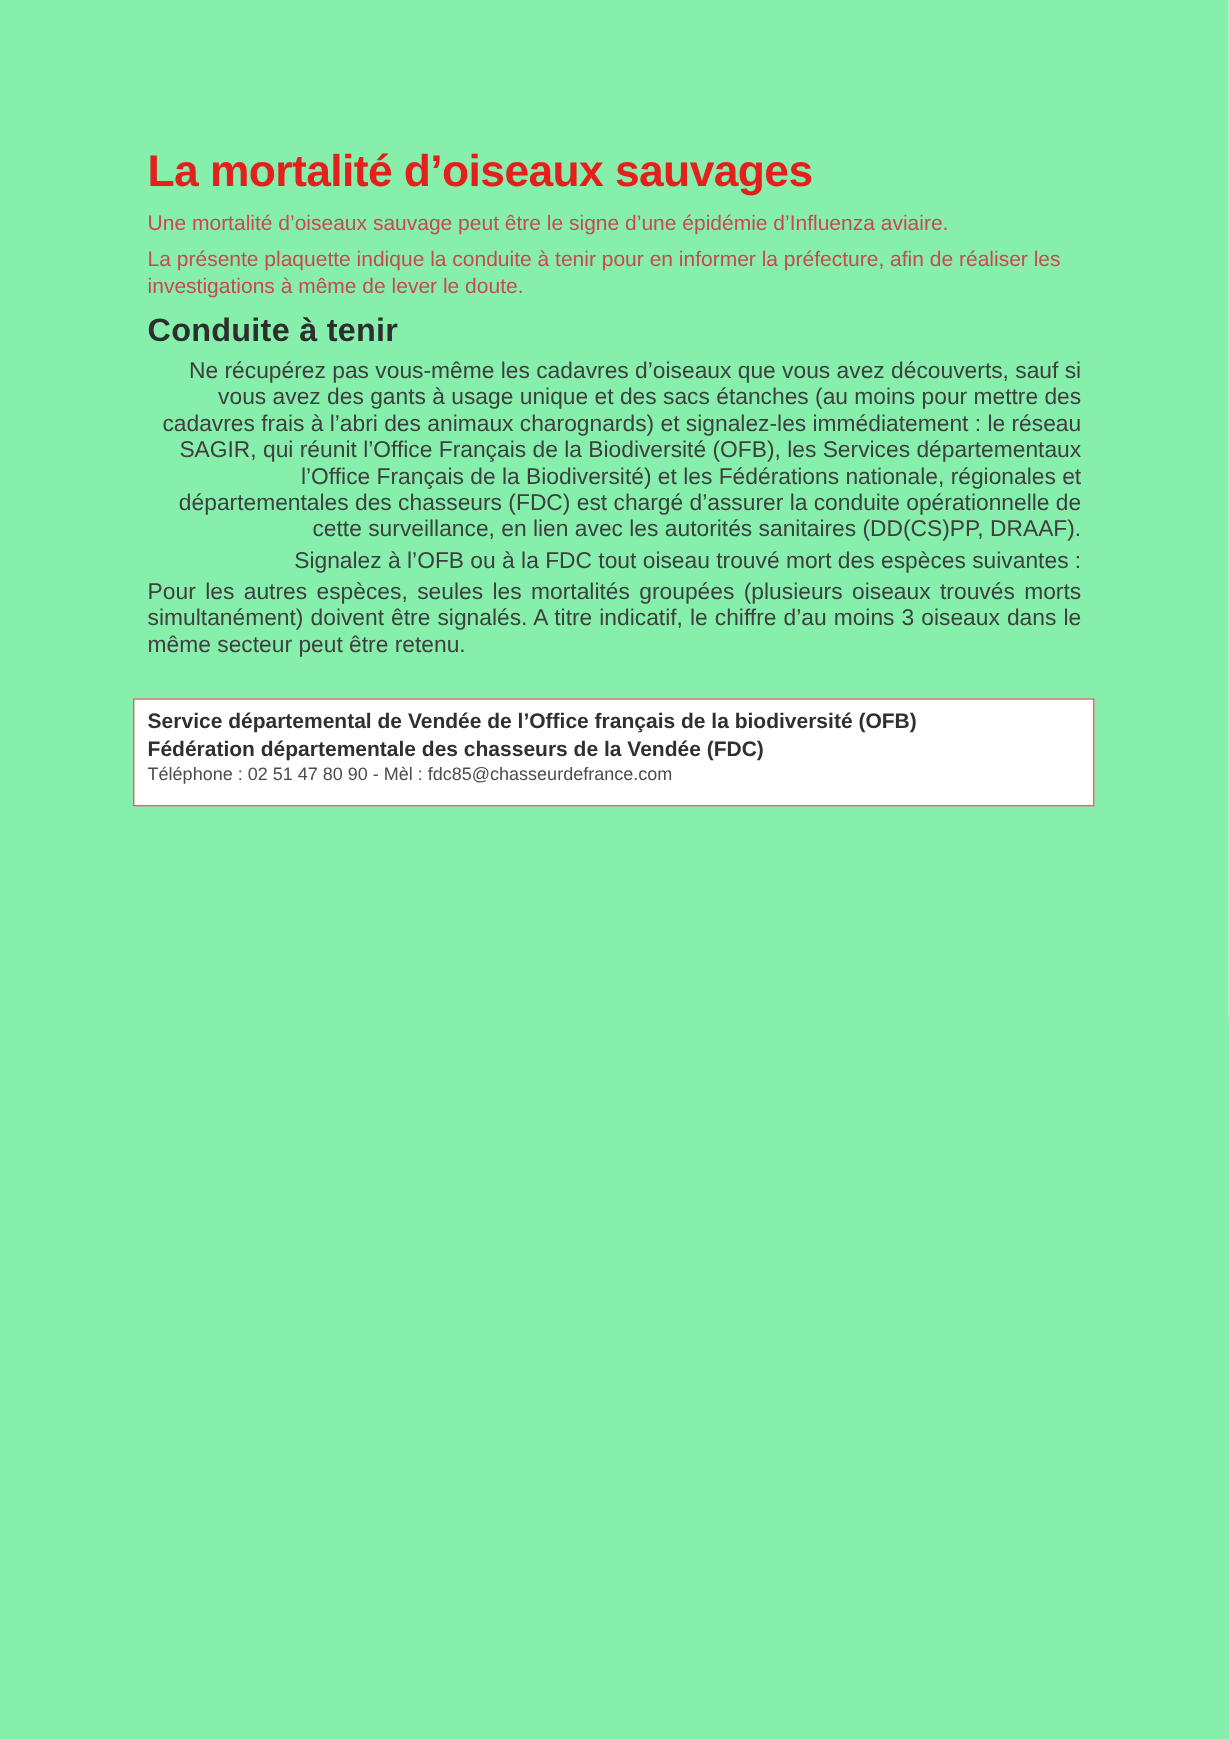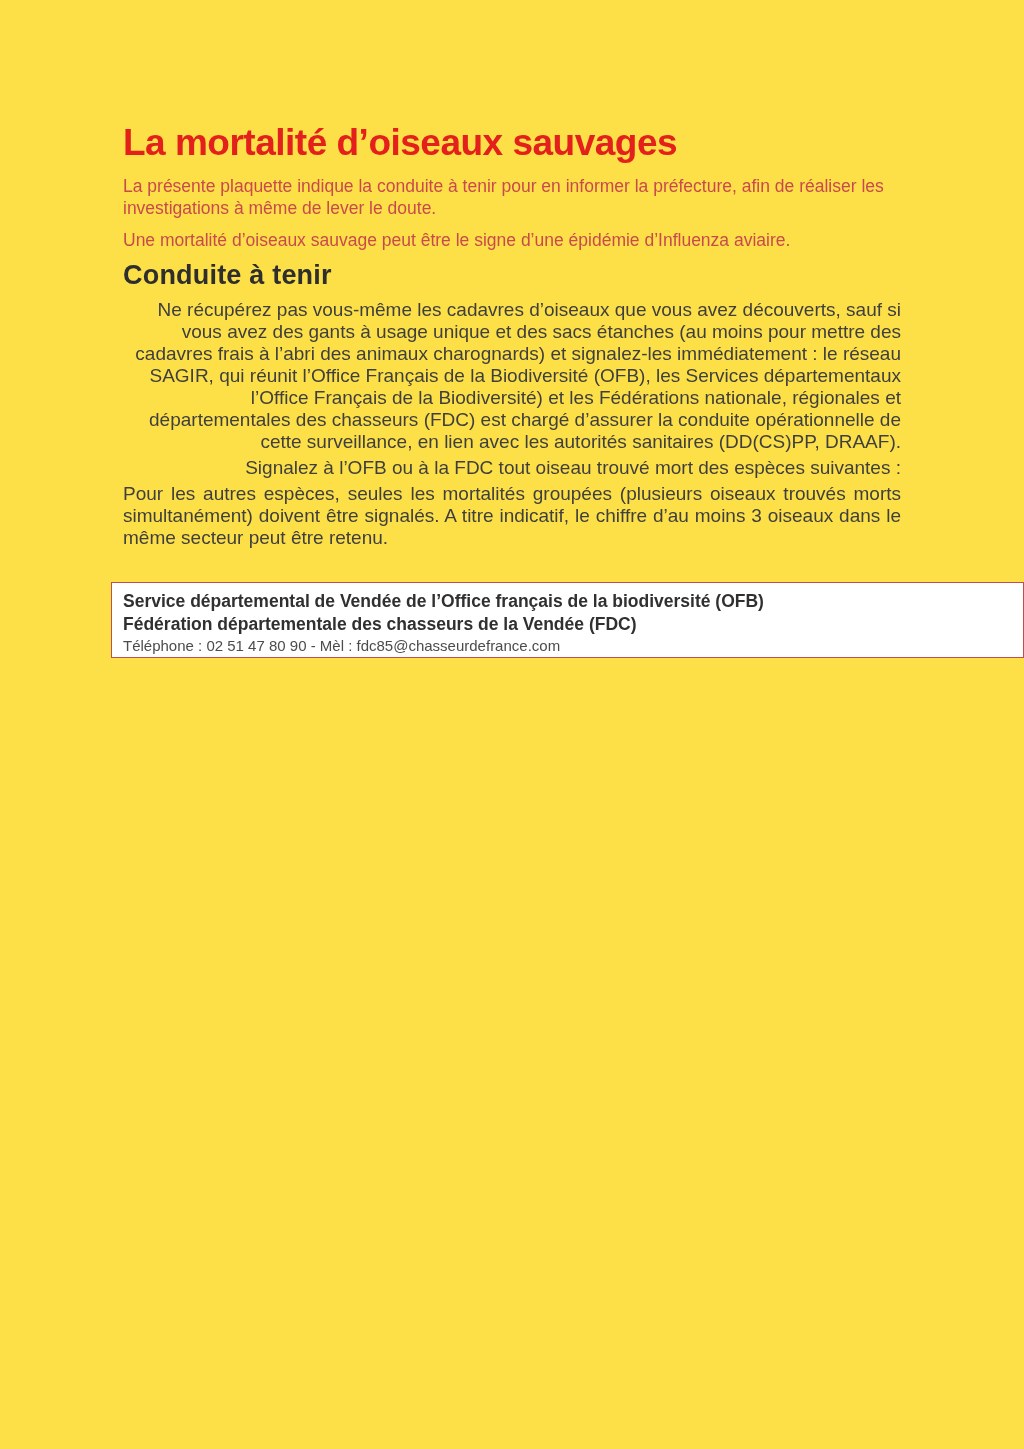--- a/index.html
+++ b/index.html
@@ -4,21 +4,21 @@
 <style>
   html, body {
     margin: 0;
     padding: 0;
     background: #ffffff;
   }
   .page {
     position: relative;
     width: 1024px;
     height: 1449px;
-    background: #fde047;
+    background: #86efac;
     box-sizing: border-box;
     padding: 121px 112px 0 111px;
     font-family: "Liberation Sans", sans-serif;
     overflow: hidden;
   }
   .doc-title {
     margin: 0 11px 10px 12px;
     font-size: 37px;
     line-height: 44px;
     font-weight: 700;
@@ -47,23 +47,23 @@
     font-size: 19px;
     line-height: 22px;
     color: #3f3f3f;
   }
   .justify { text-align: justify; }
   .mb4  { margin-bottom: 4px; text-align: right; }
   .mb24 { margin-bottom: 24px; }
   .mb33 { margin-bottom: 33px; }
   .contact-box {
     box-sizing: border-box;
-    width: 913px;
+    width: 801px;
     border: 1px solid #c0504d;
-    padding: 7px 12px 2px 11px;
+    padding: 7px 12px 16px 11px;
     background: #ffffff;
   }
   .org-name {
     margin: 0;
     font-size: 17.5px;
     line-height: 23px;
     font-weight: 700;
     color: #303030;
   }
   .org-contact {
@@ -74,23 +74,23 @@
   }
   .org-contact.last { margin-bottom: 0; }
 </style>
 </head>
 <body>
 
 <div class="page">
 
   <h1 class="doc-title">La mortalité d’oiseaux sauvages</h1>
 
+  <p class="lead">Une mortalité d’oiseaux sauvage peut être le signe d’une épidémie d’Influenza aviaire.</p>
+
   <p class="lead last">La présente plaquette indique la conduite à tenir pour en informer la préfecture, afin de réaliser les investigations à même de lever le doute.</p>
-
-  <p class="lead">Une mortalité d’oiseaux sauvage peut être le signe d’une épidémie d’Influenza aviaire.</p>
 
   <h2 class="section-heading">Conduite à tenir</h2>
 
   <p class="body-par justify mb4">Ne récupérez pas vous-même les cadavres d’oiseaux que vous avez découverts, sauf si vous avez des gants à usage unique et des sacs étanches (au moins pour mettre des cadavres frais à l’abri des animaux charognards) et signalez-les immédiatement : le réseau SAGIR, qui réunit l’Office Français de la Biodiversité (OFB), les Services départementaux l’Office Français de la Biodiversité) et les Fédérations nationale, régionales et départementales des chasseurs (FDC) est chargé d’assurer la conduite opérationnelle de cette surveillance, en lien avec les autorités sanitaires (DD(CS)PP, DRAAF).</p>
 
   <p class="body-par mb4">Signalez à l’OFB ou à la FDC tout oiseau trouvé mort des espèces suivantes :</p>
 
 
   <p class="body-par justify mb33">Pour les autres espèces, seules les mortalités groupées (plusieurs oiseaux trouvés morts simultanément) doivent être signalés. A titre indicatif, le chiffre d’au moins 3 oiseaux dans le même secteur peut être retenu.</p>
 

